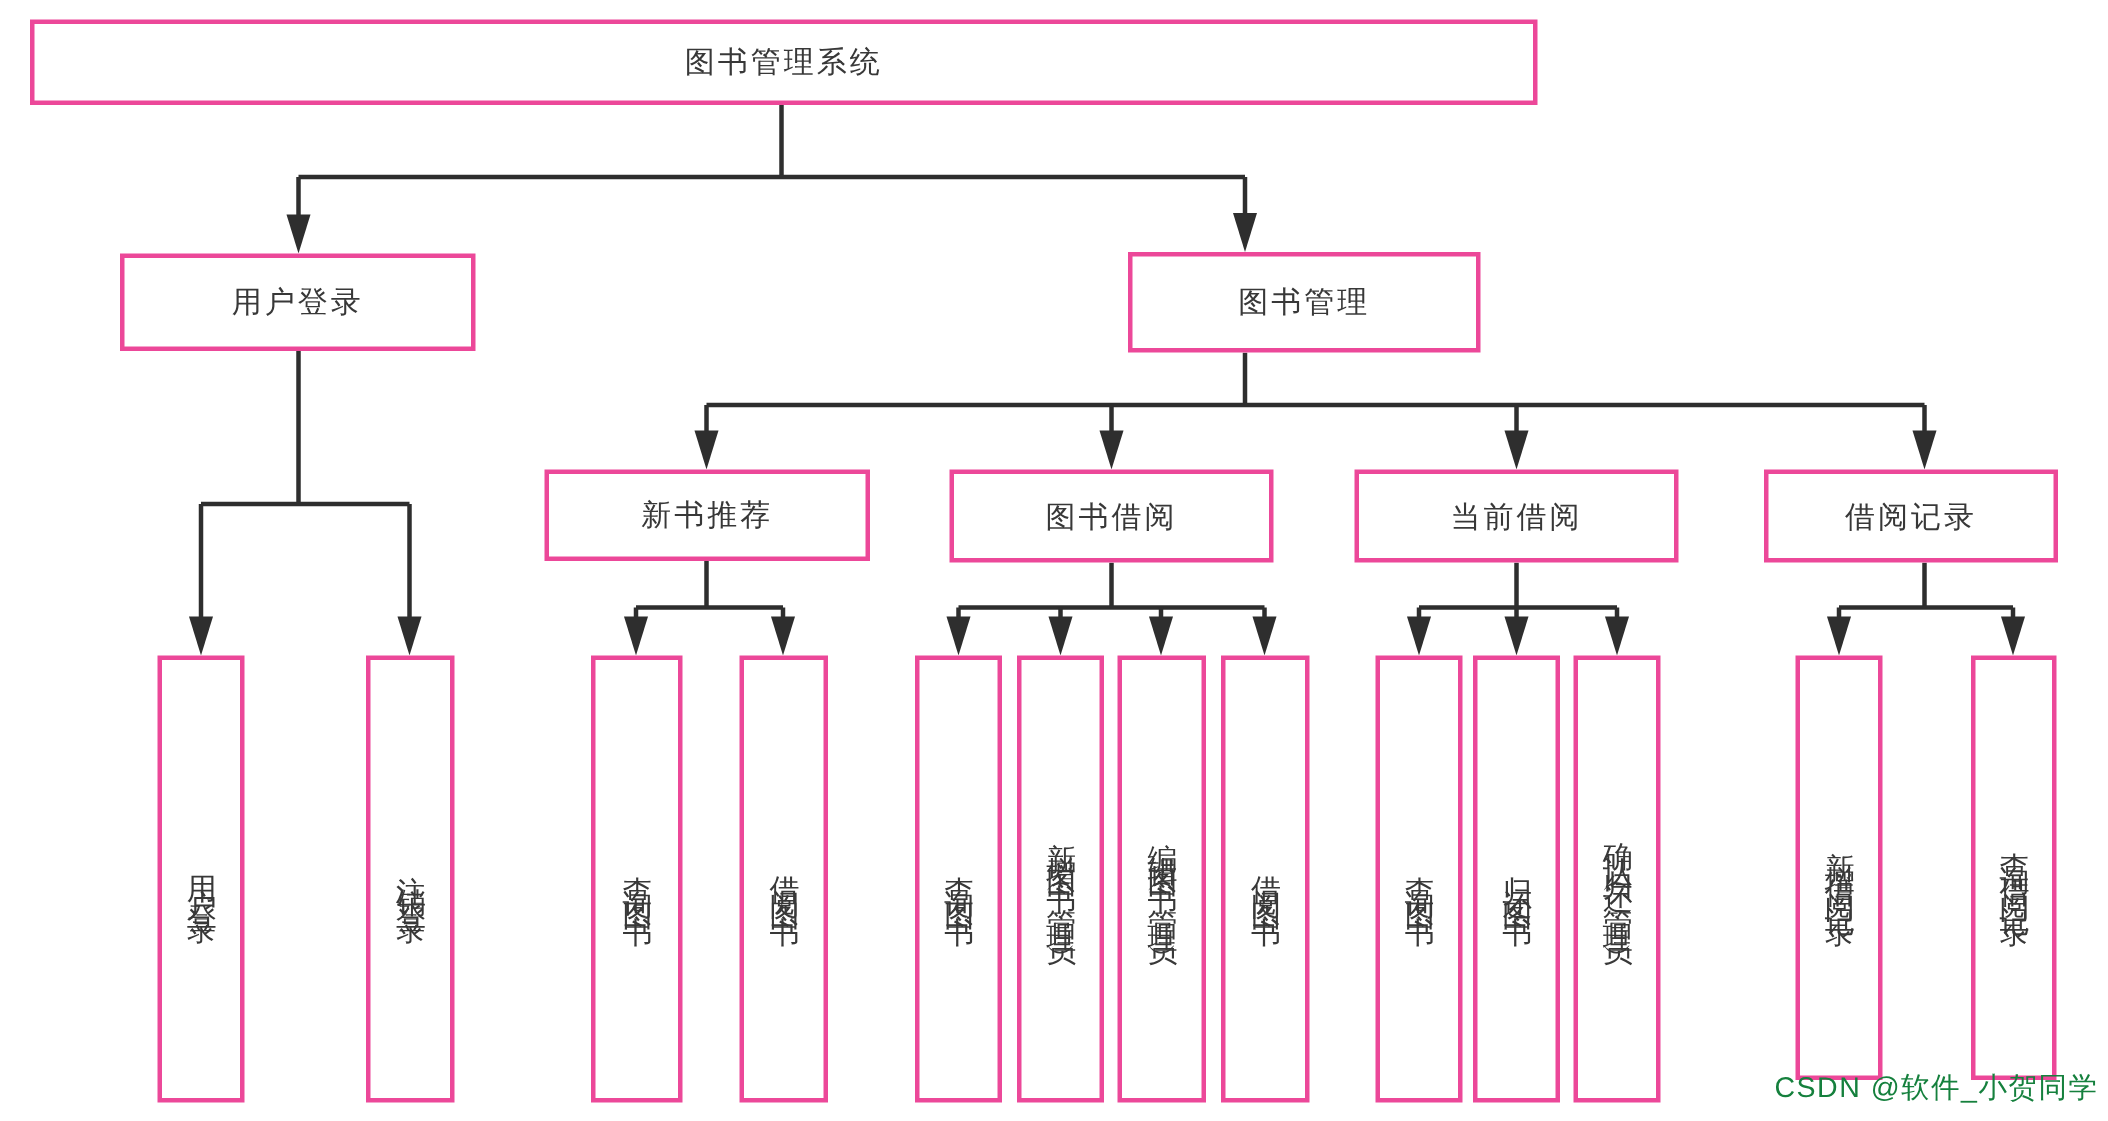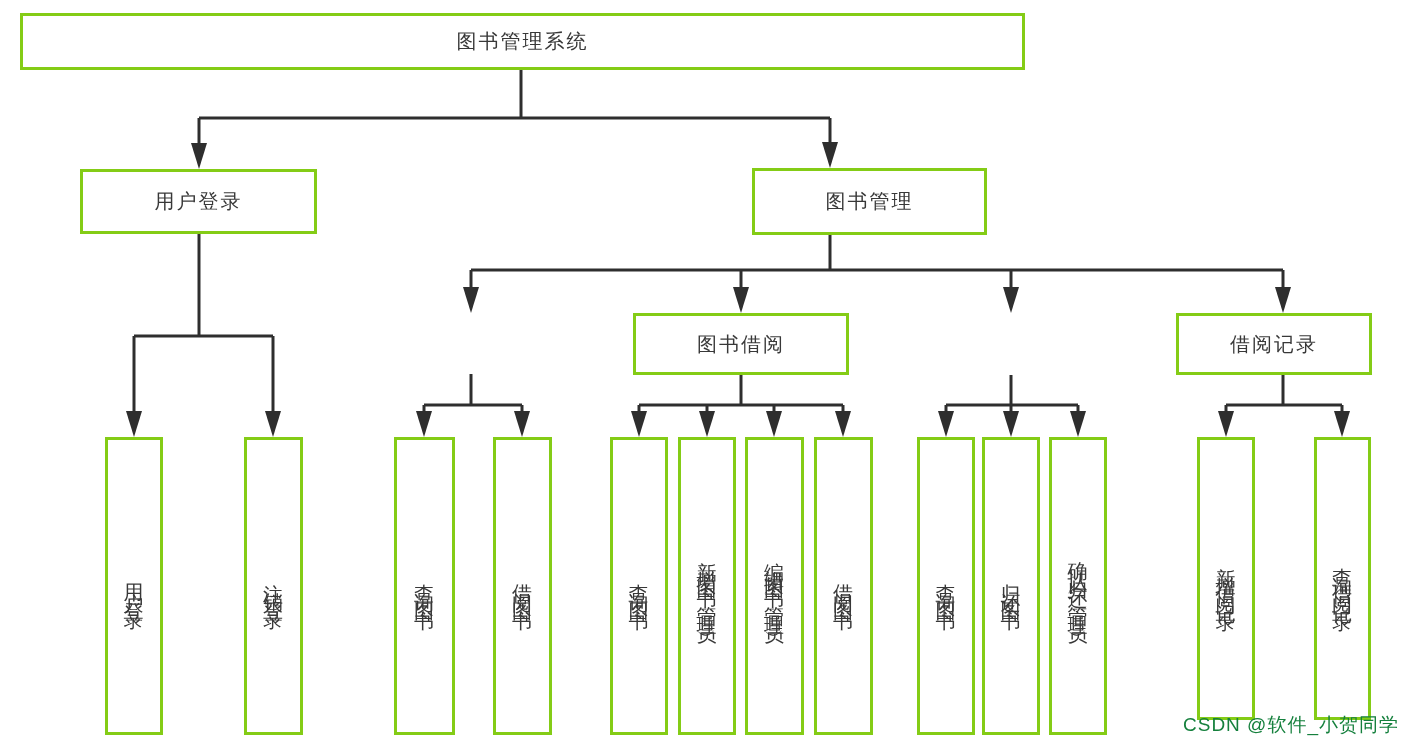--- a/index.html
+++ b/index.html
@@ -20,21 +20,21 @@
     left: 0;
     top: 0;
     width: 1405px;
     height: 747px;
     pointer-events: none;
   }
   .box {
     position: absolute;
     box-sizing: border-box;
     background: #ffffff;
-    border: 3px solid #84cc16;
+    border: 3px solid #ec4899;
     display: flex;
     align-items: center;
     justify-content: center;
     color: #383838;
     font-size: 20px;
   }
   .box.h {
     letter-spacing: 2px;
     white-space: nowrap;
   }
@@ -148,21 +148,23 @@
       <polygon points="1226,437 1218,411 1234,411"></polygon>
       <polygon points="1342,437 1334,411 1350,411"></polygon>
     </g>
   </svg>
 
   <div id="n-root" class="box h">图书管理系统</div>
 
   <div id="n-user-login" class="box h">用户登录</div>
   <div id="n-book-mgmt" class="box h">图书管理</div>
 
+  <div id="n-new-book" class="box h">新书推荐</div>
   <div id="n-book-borrow" class="box h">图书借阅</div>
+  <div id="n-cur-borrow" class="box h">当前借阅</div>
   <div id="n-borrow-rec" class="box h">借阅记录</div>
 
   <div id="lf-0" class="box v">
     <span>用户登录</span>
   </div>
   <div id="lf-1" class="box v">
     <span>注销登录</span>
   </div>
 
   <div id="lf-2" class="box v">

